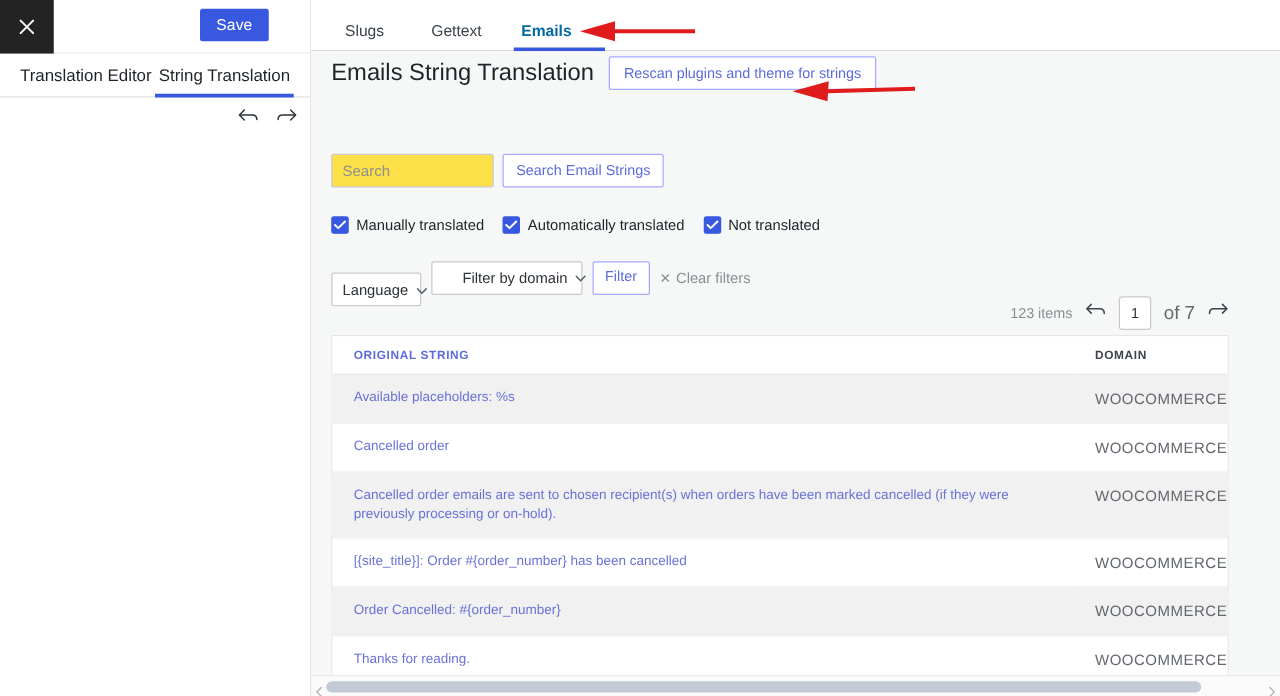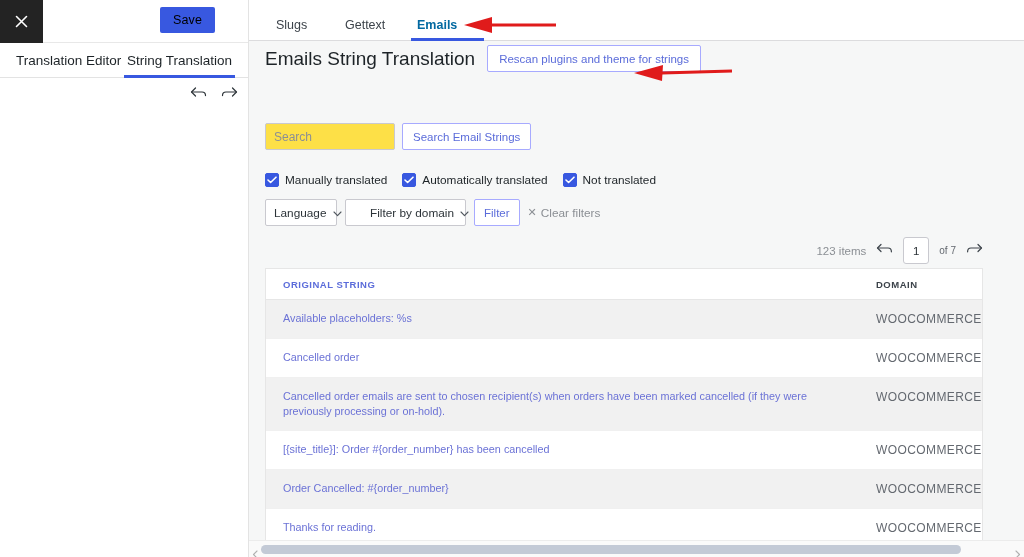--- a/index.html
+++ b/index.html
@@ -31,21 +31,21 @@
     width: 43px; height: 43px;
     background: #232323;
     display: flex; align-items: center; justify-content: center;
     cursor: pointer;
   }
   .close-btn svg { display: block; }
   .save-btn {
     position: absolute; right: 33px; top: 7px;
     width: 55px; height: 26px;
     background: #3858e0;
-    color: #000000;
+    color: #ffffff;
     border: none; border-radius: 2px;
     font-size: 12.5px;
     font-family: "Liberation Sans", sans-serif;
     cursor: pointer;
     display: flex; align-items: center; justify-content: center;
     letter-spacing: .1px;
   }
 
   .lp-tabs {
     position: relative;
@@ -203,21 +203,21 @@
     border: 1px solid #c9c9cf;
     border-radius: 2px;
     display: flex; align-items: center;
     padding: 0 8px;
     gap: 6px;
     font-size: 11.8px;
     color: #2c3338;
     cursor: pointer;
     white-space: nowrap;
   }
-  .select-box.lang { width: 72px; justify-content: space-between; }
+  .select-box.lang { width: 72px; justify-content: space-between; margin-top: 19px; }
   .select-box.domain { width: 121px; justify-content: center; padding-left: 36px; }
   .chev { display: block; flex: none; }
   .filter-btn {
     height: 27px;
     padding: 0 9px;
     background: #ffffff;
     border: 1px solid #a7aaff;
     border-radius: 2px;
     color: #5b6cda;
     font-size: 11.5px;
@@ -245,21 +245,21 @@
     border: 1px solid #c9c9cf;
     border-radius: 3px;
     background: #ffffff;
     text-align: center;
     font-size: 11.5px;
     color: #2c3338;
     font-family: "Liberation Sans", sans-serif;
     padding: 0;
     outline: none;
   }
-  .of-pages { font-size: 10px; color: #646970; white-space: nowrap; }
+  .of-pages { font-size: 15px; color: #646970; white-space: nowrap; }
 
   
   .table-wrap {
     position: absolute;
     left: 16px; top: 227px;
     width: 718px;
     background: #ffffff;
     border: 1px solid #e6e6e6;
     border-bottom: none;
     overflow: hidden;

